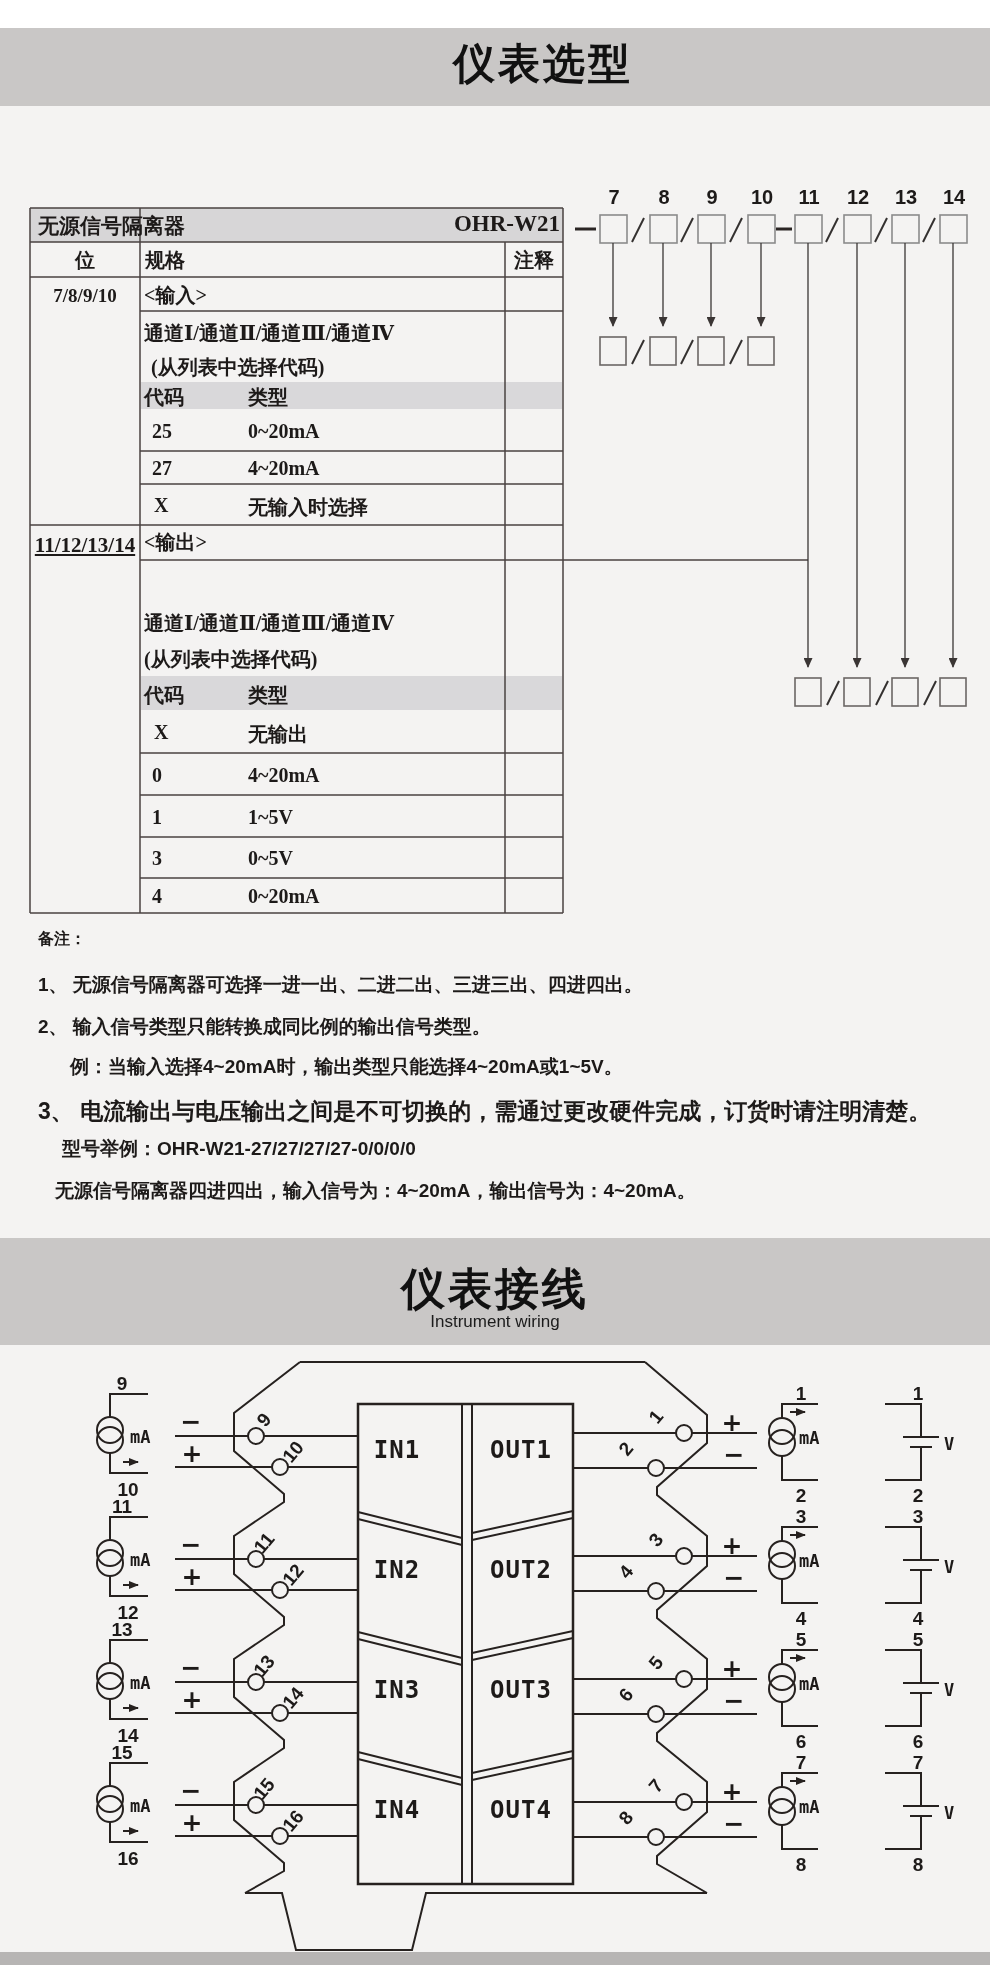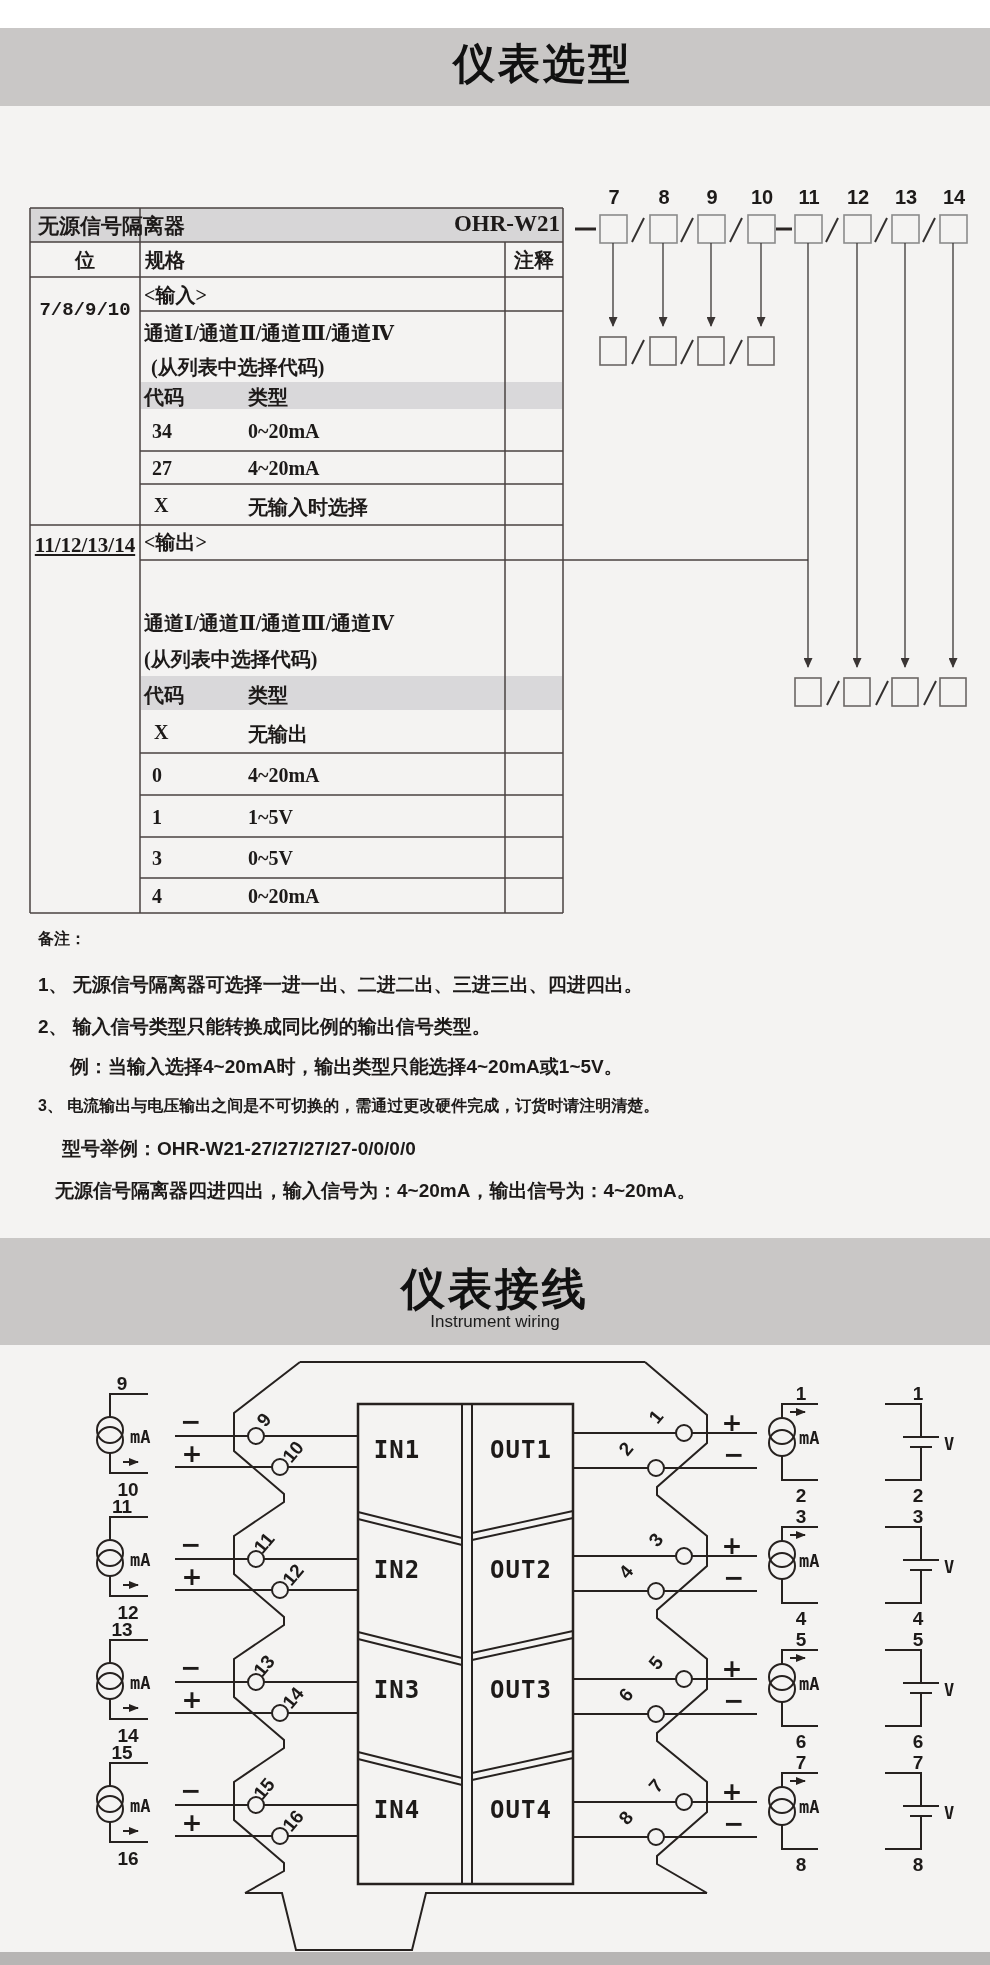--- a/index.html
+++ b/index.html
@@ -113,27 +113,27 @@
   <div class="t sans ctr" style="left:890px;top:186px;width:32px;font-size:20px;">13</div>
   <div class="t sans ctr" style="left:938px;top:186px;width:32px;font-size:20px;">14</div>
 
   <div class="t serif" style="left:38px;top:212px;font-size:21px;">无源信号隔离器</div>
   <div class="t serif" style="left:355px;top:211px;width:205px;text-align:right;font-size:23px;">OHR-W21</div>
 
   <div class="t serif ctr" style="left:30px;top:247px;width:110px;font-size:20px;">位</div>
   <div class="t serif" style="left:145px;top:247px;font-size:20px;">规格</div>
   <div class="t serif ctr" style="left:505px;top:247px;width:58px;font-size:20px;">注释</div>
 
-  <div class="t serif ctr" style="left:30px;top:299px;width:110px;font-size:19px;font-family:Liberation Mono, monospace;">7/8/9/10</div>
+  <div class="t serif ctr" style="left:30px;top:285px;width:110px;font-size:19px;">7/8/9/10</div>
   <div class="t serif" style="left:144px;top:282px;font-size:20px;">&lt;输入&gt;</div>
   <div class="t serif" style="left:144px;top:320px;font-size:20px;">通道Ⅰ/通道Ⅱ/通道Ⅲ/通道Ⅳ</div>
   <div class="t serif" style="left:151px;top:354px;font-size:20px;">(从列表中选择代码)</div>
   <div class="t serif" style="left:144px;top:384px;font-size:20px;">代码</div>
   <div class="t serif" style="left:248px;top:384px;font-size:20px;">类型</div>
-  <div class="t serif" style="left:152px;top:420px;font-size:20px;">34</div>
+  <div class="t serif" style="left:152px;top:420px;font-size:20px;">25</div>
   <div class="t serif" style="left:248px;top:420px;font-size:20px;">0~20mA</div>
   <div class="t serif" style="left:152px;top:457px;font-size:20px;">27</div>
   <div class="t serif" style="left:248px;top:457px;font-size:20px;">4~20mA</div>
   <div class="t serif" style="left:154px;top:494px;font-size:20px;">X</div>
   <div class="t serif" style="left:248px;top:494px;font-size:20px;">无输入时选择</div>
 
   <div class="t serif ctr" style="left:30px;top:533px;width:110px;font-size:21px;text-decoration:underline;">11/12/13/14</div>
   <div class="t serif" style="left:144px;top:529px;font-size:20px;">&lt;输出&gt;</div>
   <div class="t serif" style="left:144px;top:610px;font-size:20px;">通道Ⅰ/通道Ⅱ/通道Ⅲ/通道Ⅳ</div>
   <div class="t serif" style="left:144px;top:646px;font-size:20px;">(从列表中选择代码)</div>
@@ -147,21 +147,21 @@
   <div class="t serif" style="left:248px;top:806px;font-size:20px;">1~5V</div>
   <div class="t serif" style="left:152px;top:847px;font-size:20px;">3</div>
   <div class="t serif" style="left:248px;top:847px;font-size:20px;">0~5V</div>
   <div class="t serif" style="left:152px;top:885px;font-size:20px;">4</div>
   <div class="t serif" style="left:248px;top:885px;font-size:20px;">0~20mA</div>
 
   <div class="t sans" style="left:38px;top:929px;font-size:16px;">备注：</div>
   <div class="t sans" style="left:38px;top:972px;font-size:19px;">1、 无源信号隔离器可选择一进一出、二进二出、三进三出、四进四出。</div>
   <div class="t sans" style="left:38px;top:1014px;font-size:19px;">2、 输入信号类型只能转换成同比例的输出信号类型。</div>
   <div class="t sans" style="left:70px;top:1054px;font-size:19px;">例：当输入选择4~20mA时，输出类型只能选择4~20mA或1~5V。</div>
-  <div class="t sans" style="left:38px;top:1096px;font-size:16px;">3、 电流输出与电压输出之间是不可切换的，需通过更改硬件完成，订货时请注明清楚。</div>
+  <div class="t sans" style="left:38px;top:1096px;font-size:23px;">3、 电流输出与电压输出之间是不可切换的，需通过更改硬件完成，订货时请注明清楚。</div>
   <div class="t sans" style="left:62px;top:1136px;font-size:19px;">型号举例：OHR-W21-27/27/27/27-0/0/0/0</div>
   <div class="t sans" style="left:55px;top:1178px;font-size:19px;">无源信号隔离器四进四出，输入信号为：4~20mA，输出信号为：4~20mA。</div>
 
   <div class="band" style="top:1238px;height:107px;">
     <div class="bt" style="top:22px;font-size:44px;">仪表接线</div>
     <div class="bs" style="top:74px;font-size:17px;">Instrument wiring</div>
   </div>
 
   <svg style="top:1355px;" width="990" height="610" viewBox="0 1355 990 610">
     <defs>

